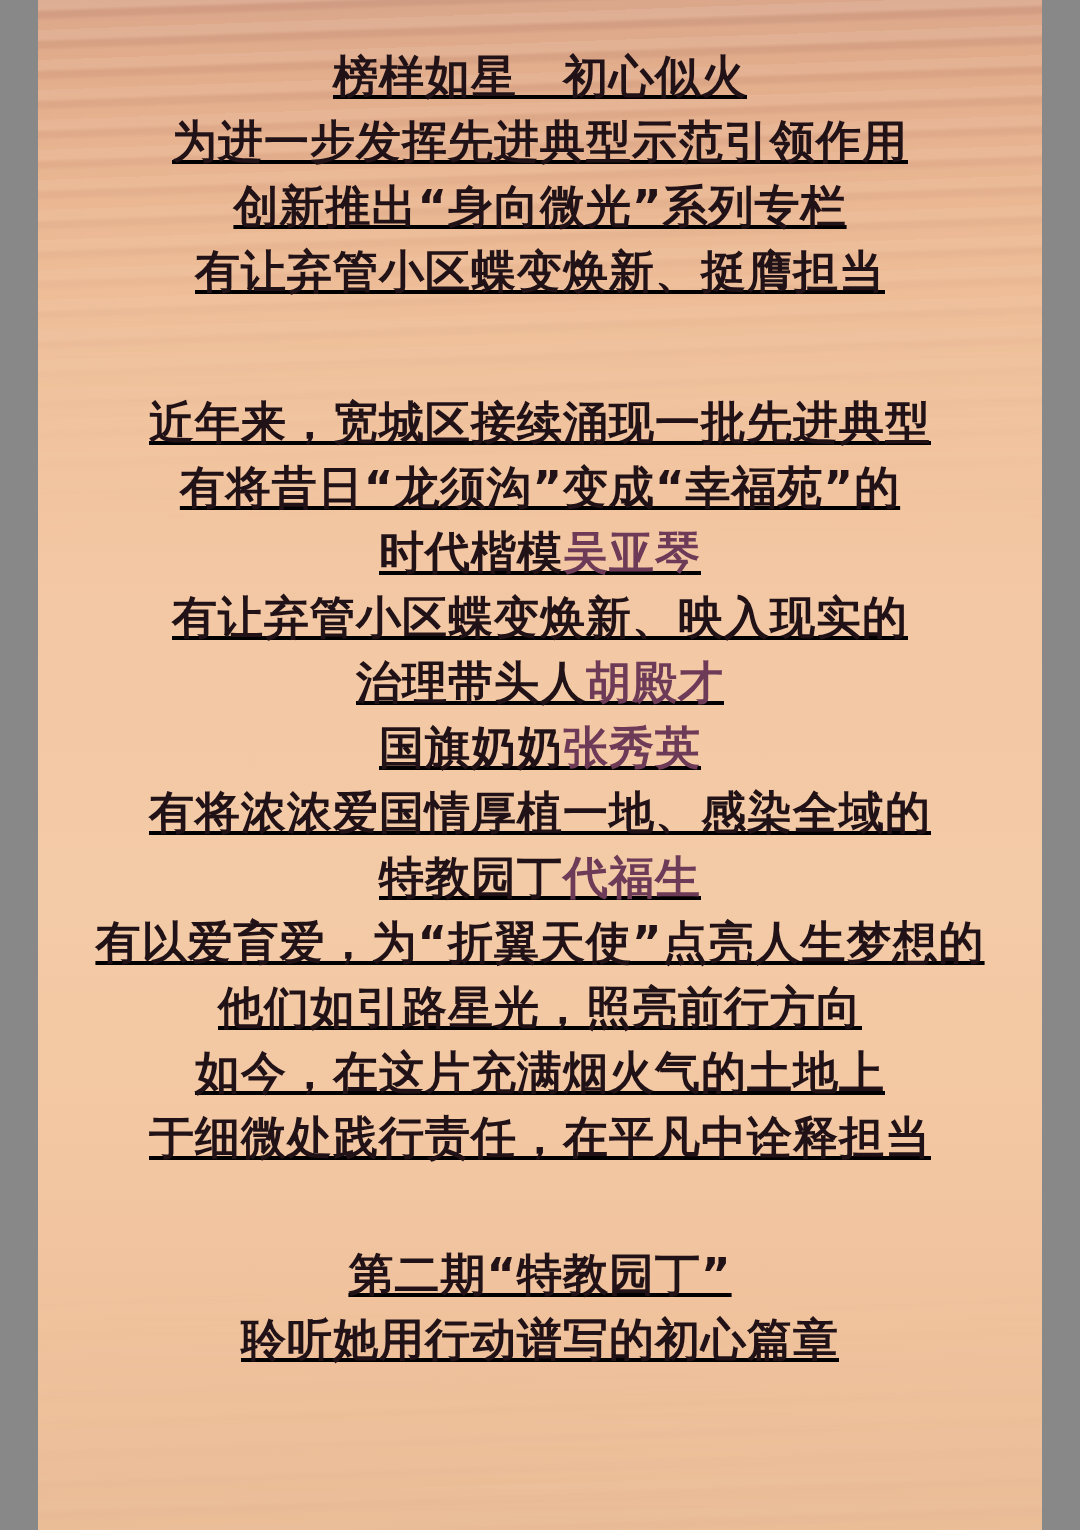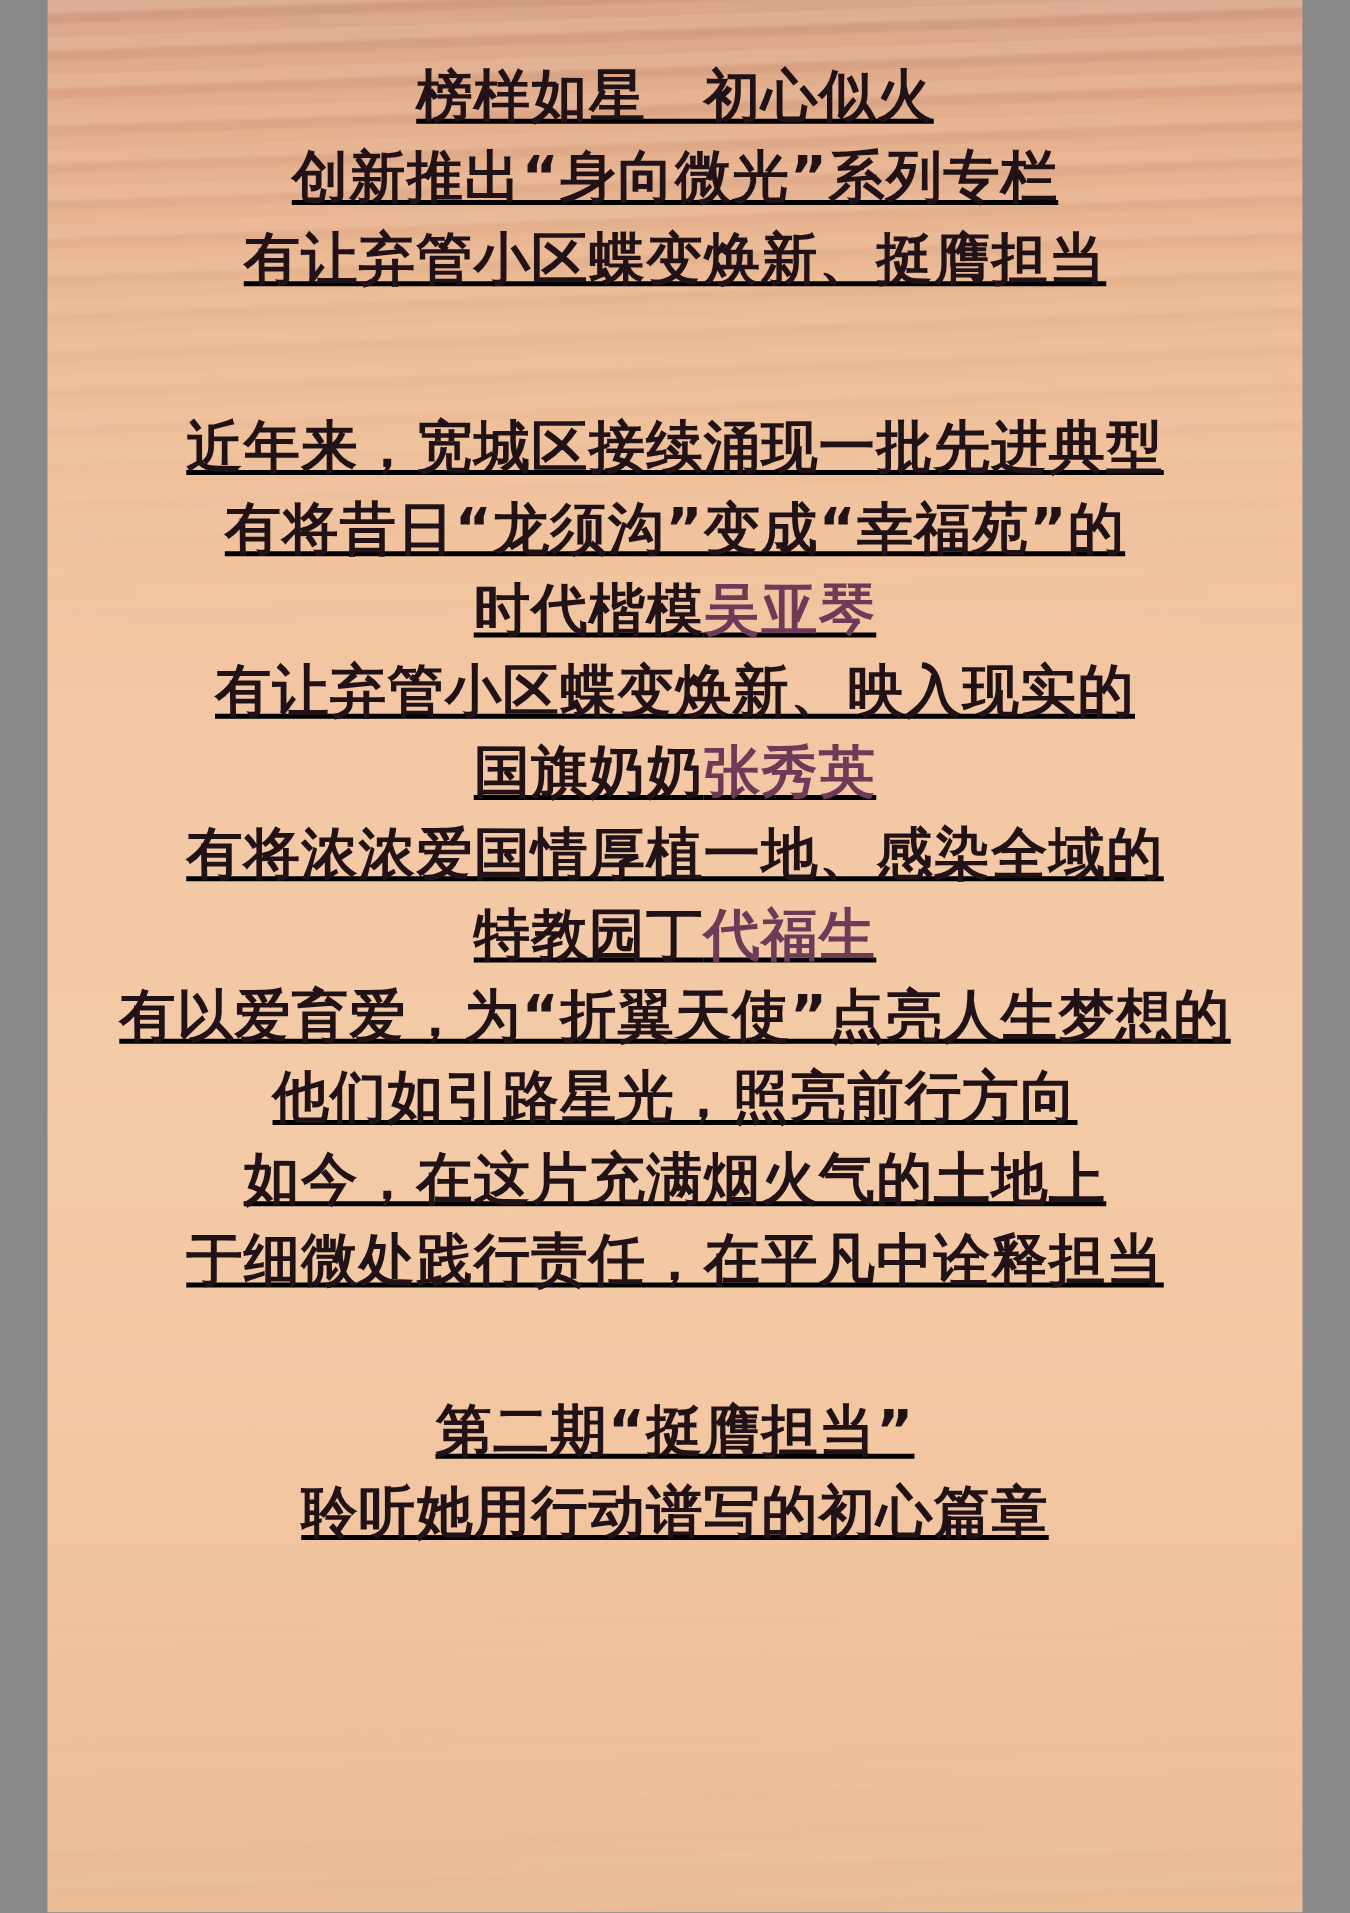--- a/index.html
+++ b/index.html
@@ -59,41 +59,43 @@
 </head>
 <body>
 
 <div class="page">
   <div class="sky-streaks"></div>
 
   <div class="content">
 
     <div>
       <p class="line">榜样如星　初心似火</p>
+      <p class="line">为进一步发挥先进典型示范引领作用</p>
       <p class="line">创新推出“身向微光”系列专栏</p>
       <p class="line">有让弃管小区蝶变焕新、挺膺担当</p>
     </div>
 
     <div class="gap-a"></div>
 
     <div>
       <p class="line">近年来，宽城区接续涌现一批先进典型</p>
       <p class="line">有将昔日“龙须沟”变成“幸福苑”的</p>
       <p class="line"><span>时代楷模</span><span class="name">吴亚琴</span></p>
       <p class="line">有让弃管小区蝶变焕新、映入现实的</p>
+      <p class="line"><span>治理带头人</span><span class="name">胡殿才</span></p>
       <p class="line"><span>国旗奶奶</span><span class="name">张秀英</span></p>
       <p class="line">有将浓浓爱国情厚植一地、感染全域的</p>
       <p class="line"><span>特教园丁</span><span class="name">代福生</span></p>
       <p class="line">有以爱育爱，为“折翼天使”点亮人生梦想的</p>
       <p class="line">他们如引路星光，照亮前行方向</p>
       <p class="line">如今，在这片充满烟火气的土地上</p>
       <p class="line">于细微处践行责任，在平凡中诠释担当</p>
     </div>
 
     <div class="gap-b"></div>
 
     <div>
-      <p class="line">第二期“挺膺担当”</p>
+      <p class="line">第二期“特教园丁”</p>
       <p class="line">聆听她用行动谱写的初心篇章</p>
     </div>
 
   </div>
 </div>
 
 </body></html>

